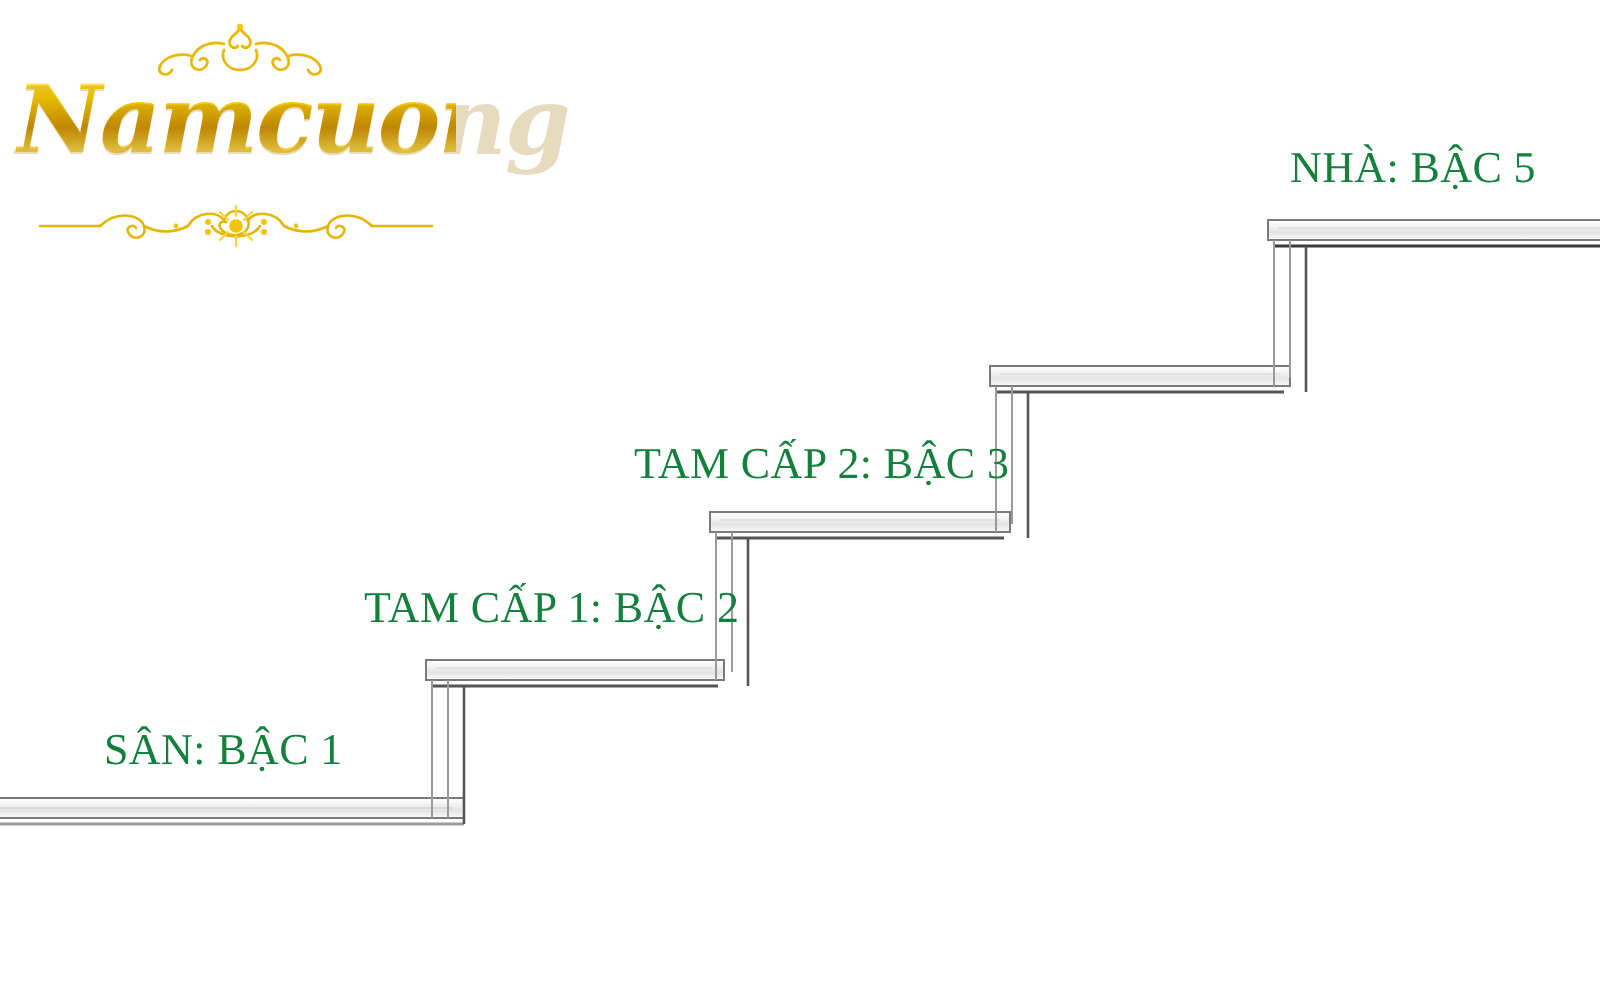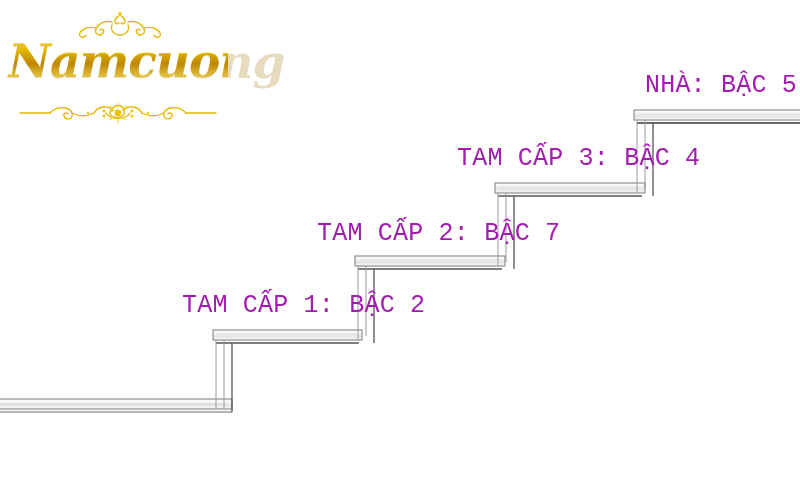--- a/index.html
+++ b/index.html
@@ -81,24 +81,24 @@
     position: absolute;
     left: 0;
     top: 0;
     width: 800px;
     height: 500px;
   }
 
   
   .step-label {
     position: absolute;
-    font-family: Liberation Mono, monospace;
-    font-size: 25px;
+    font-family: Liberation Serif, serif;
+    font-size: 22px;
     font-weight: 400;
-    color: #a21caf;
+    color: #15803d;
     white-space: nowrap;
     letter-spacing: 0.2px;
   }
   #label-1 { left: 52px;  top: 362px; }
   #label-2 { left: 182px; top: 291px; }
   #label-3 { left: 317px; top: 219px; }
   #label-4 { left: 457px; top: 144px; }
   #label-5 { left: 645px; top: 71px;  }
 
   
@@ -221,19 +221,19 @@
     <g>
       <rect x="634" y="110" width="170" height="10" fill="url(#treadGrad)" stroke="#7a7a7a" stroke-width="1"></rect>
       <line x1="637" y1="123" x2="804" y2="123" stroke="#3a3a3a" stroke-width="1.6"></line>
       <line x1="637" y1="120" x2="637" y2="193" stroke="#9a9a9a" stroke-width="1"></line>
       <line x1="645" y1="120" x2="645" y2="189" stroke="#9a9a9a" stroke-width="1"></line>
       <line x1="653" y1="123" x2="653" y2="196" stroke="#555555" stroke-width="1.3"></line>
       <line x1="639" y1="114" x2="802" y2="114" stroke="#dcdcdc" stroke-width="0.8"></line>
     </g>
   </svg>
 
+  <div class="step-label" id="label-1">SÂN: BẬC 1</div>
   <div class="step-label" id="label-2">TAM CẤP 1: BẬC 2</div>
-  <div class="step-label" id="label-3">TAM CẤP 2: BẬC 7</div>
-  <div class="step-label" id="label-4">TAM CẤP 3: BẬC 4</div>
+  <div class="step-label" id="label-3">TAM CẤP 2: BẬC 3</div>
   <div class="step-label" id="label-5">NHÀ: BẬC 5</div>
 
 
 </div>
 
 </body></html>

